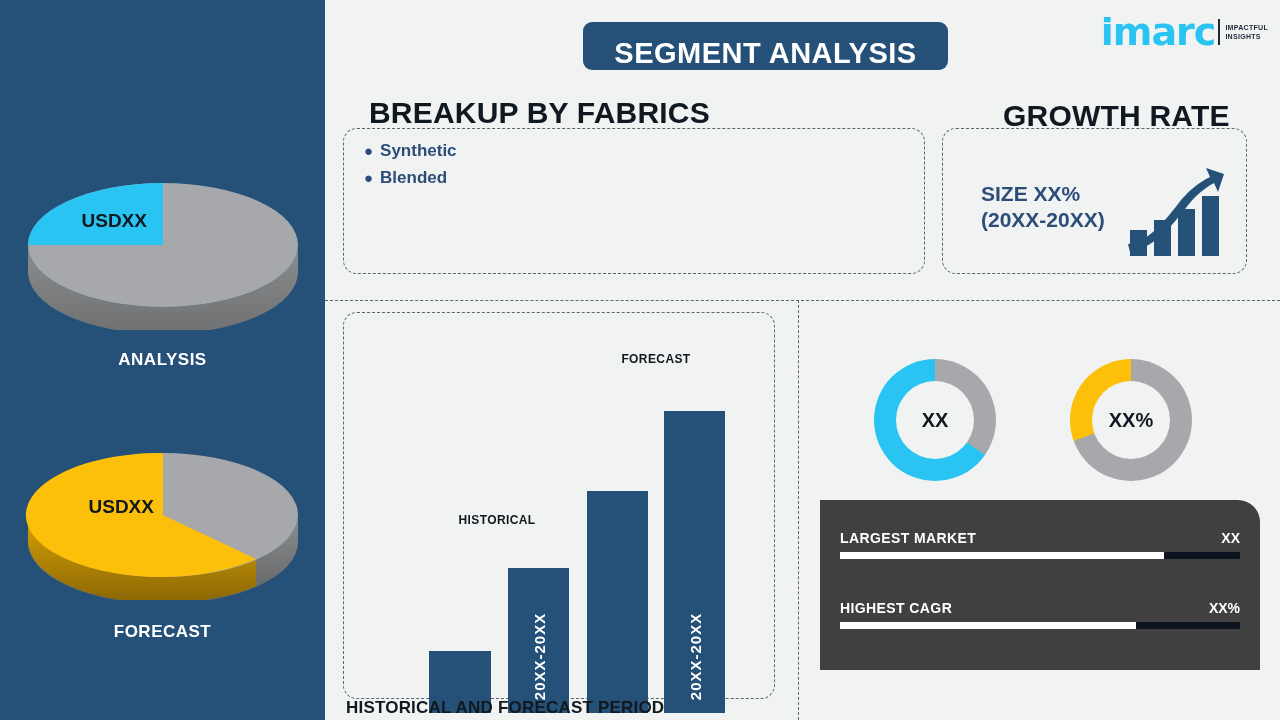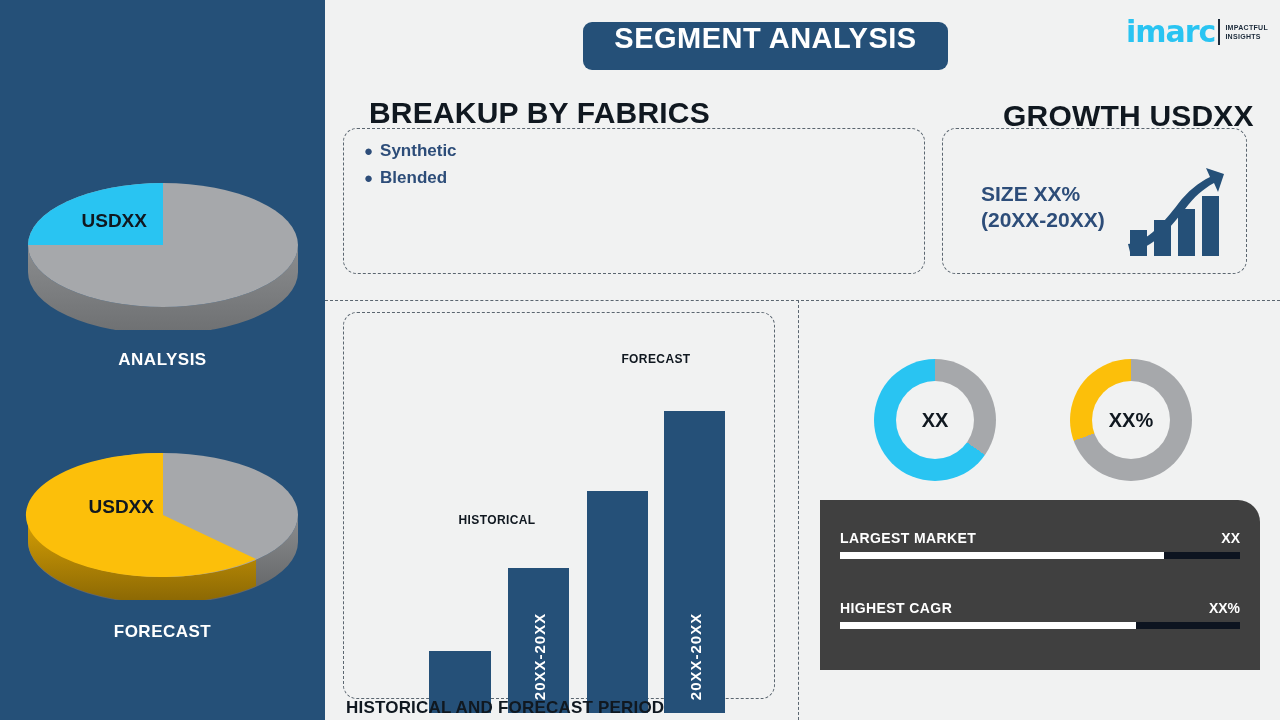--- a/index.html
+++ b/index.html
@@ -31,30 +31,30 @@
     position:absolute;color:#101820;font-size:19px;font-weight:bold;
     z-index:6;pointer-events:none;
   }
 
   
   .main{position:absolute;left:325px;top:0;width:955px;height:720px;background:#f1f2f2;}
 
   .banner{
     position:absolute;left:258px;top:22px;width:365px;height:48px;
     background:#255078;border-radius:9px;
-    display:flex;align-items:flex-start;justify-content:center;
+    display:flex;align-items:flex-end;justify-content:center;
   }
   .banner span{
     color:#ffffff;font-size:29px;font-weight:bold;letter-spacing:.5px;
   }
 
   
   .logo{position:absolute;right:12px;top:10px;height:44px;display:flex;align-items:center;}
   .logo-mark{
-    font-size:30px;font-weight:bold;color:#29c4f2;letter-spacing:-1px;
+    font-size:38px;font-weight:bold;color:#29c4f2;letter-spacing:-1px;
     line-height:1;font-family:"DejaVu Sans",sans-serif;
   }
   .logo-bar{width:2px;height:26px;background:#1b2a3a;margin:0 5px 0 3px;}
   .logo-tag{display:flex;flex-direction:column;justify-content:center;}
   .logo-tag span{
     font-size:7px;font-weight:bold;color:#1b2a3a;letter-spacing:.3px;line-height:1.35;
   }
 
   .sec-head{
     position:absolute;color:#101820;font-size:30px;font-weight:bold;letter-spacing:.2px;
@@ -197,21 +197,21 @@
           <span class="bullet">●</span>
           <span>Synthetic</span>
         </div>
         <div class="fabric-item">
           <span class="bullet">●</span>
           <span>Blended</span>
         </div>
       </div>
     </div>
 
-    <div class="sec-head" style="left:678px;top:99px;">GROWTH USDXX</div>
+    <div class="sec-head" style="left:678px;top:99px;">GROWTH RATE</div>
     <div class="dashbox" style="left:617px;top:128px;width:303px;height:144px;">
       <div class="cagr-text">
         <div>SIZE XX%</div>
         <div>(20XX-20XX)</div>
       </div>
       <svg class="growth-icon" viewBox="0 0 100 95">
         <path d="M2,80 C22,78 38,58 52,40 C62,27 72,19 84,13 L80,4 L98,10 L92,28 L88,19 C77,25 68,33 59,45 C45,63 27,84 4,88 Z" fill="#255078"></path>
         <rect x="4" y="66" width="17" height="26" fill="#255078"></rect>
         <rect x="28" y="56" width="17" height="36" fill="#255078"></rect>
         <rect x="52" y="45" width="17" height="47" fill="#255078"></rect>

